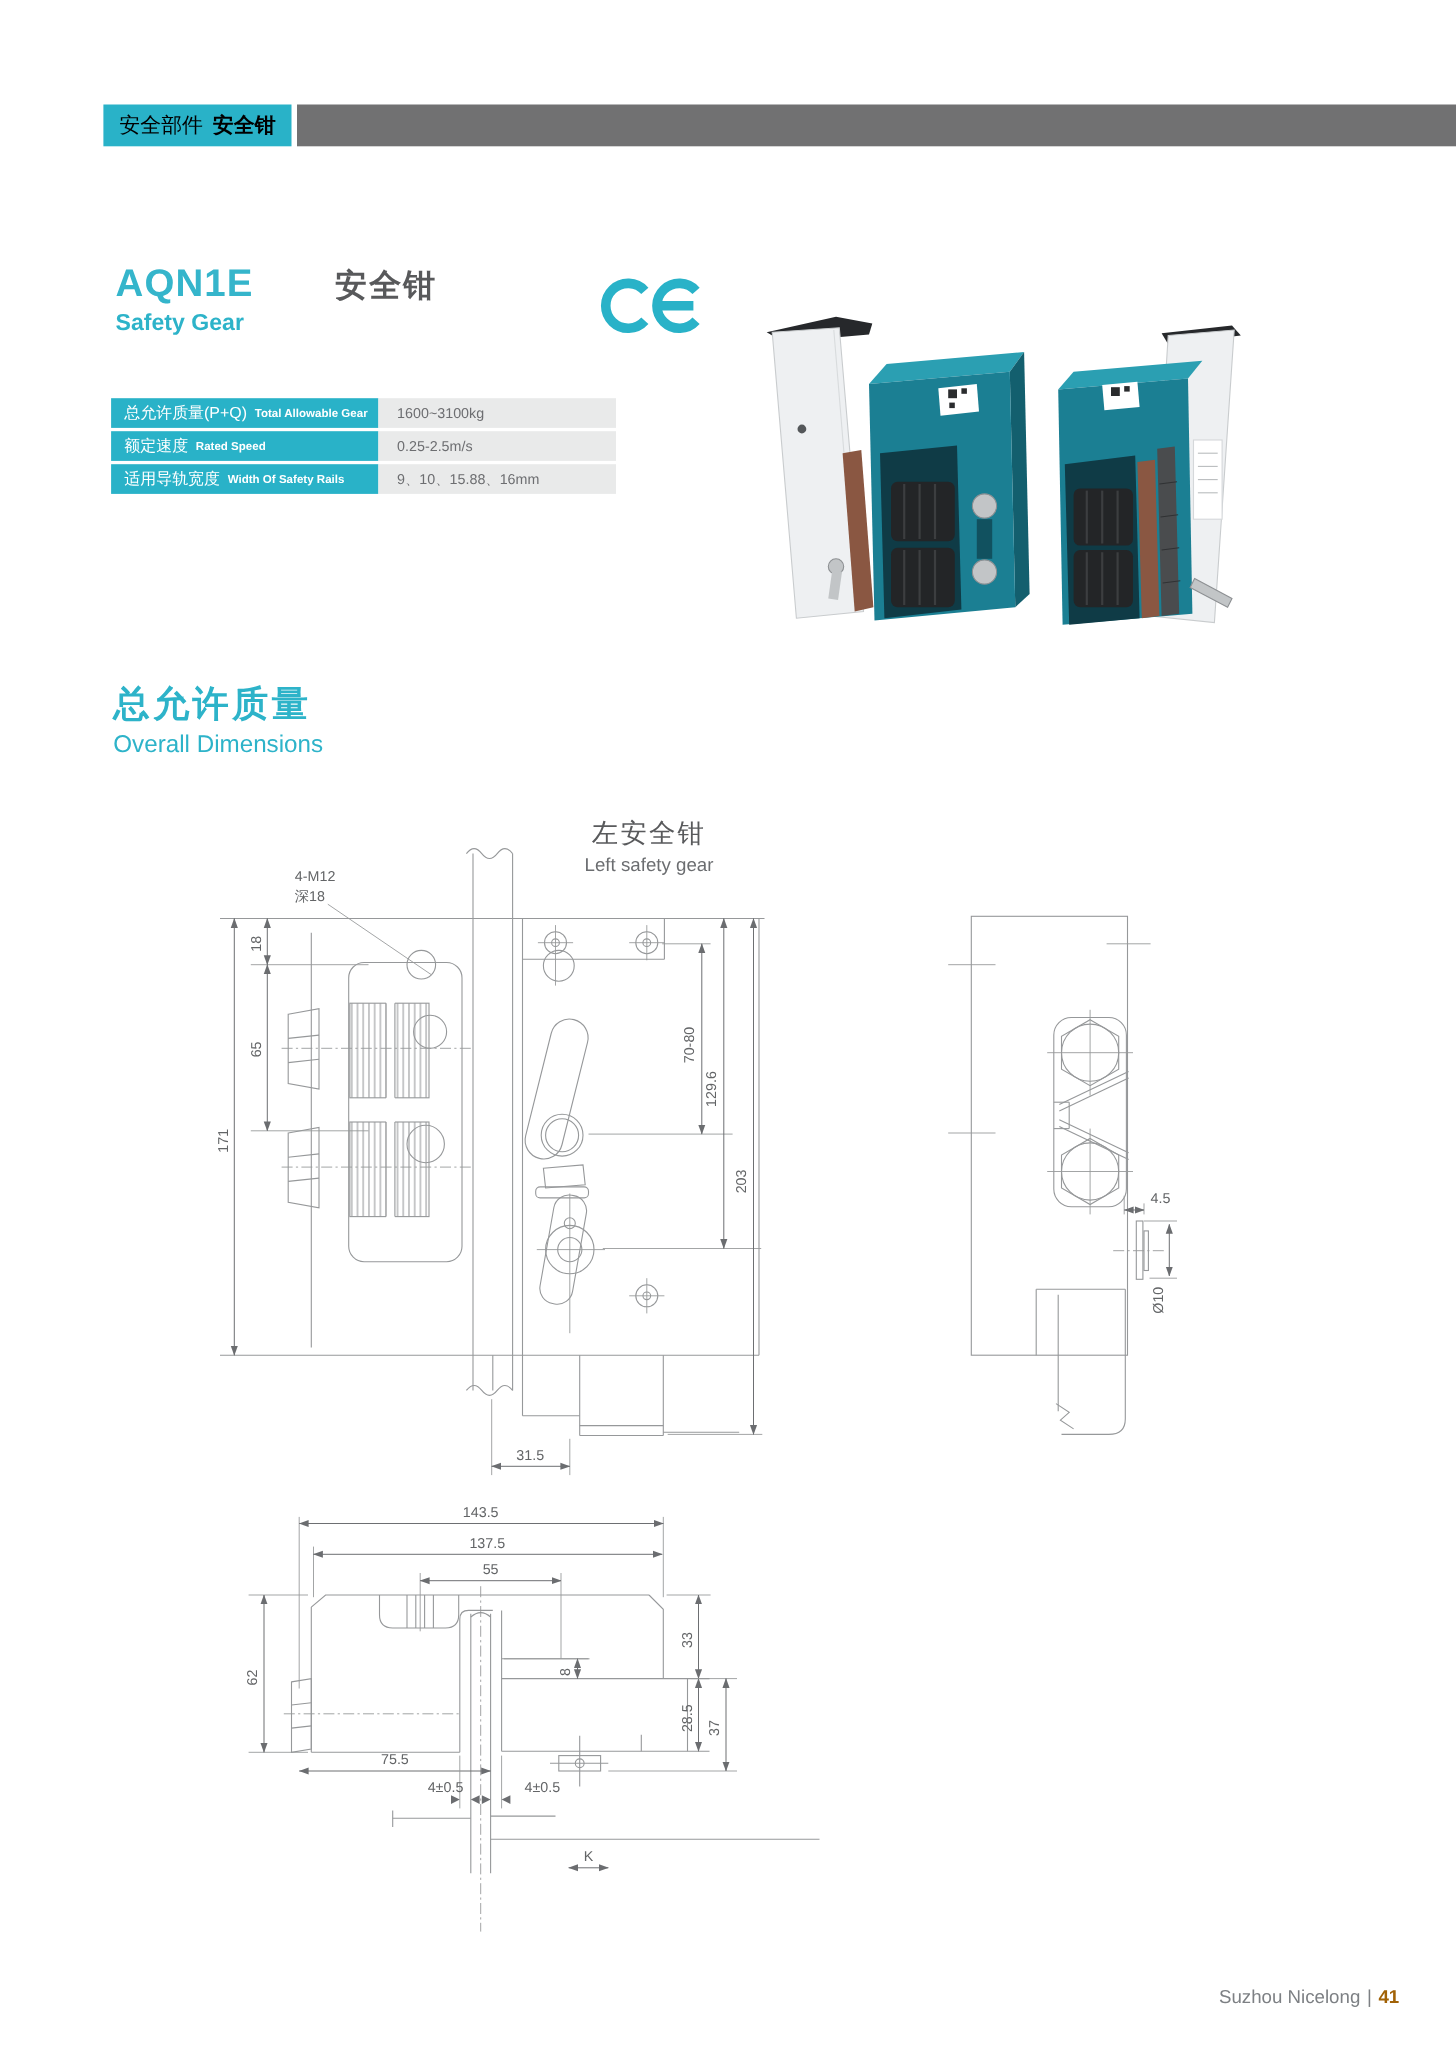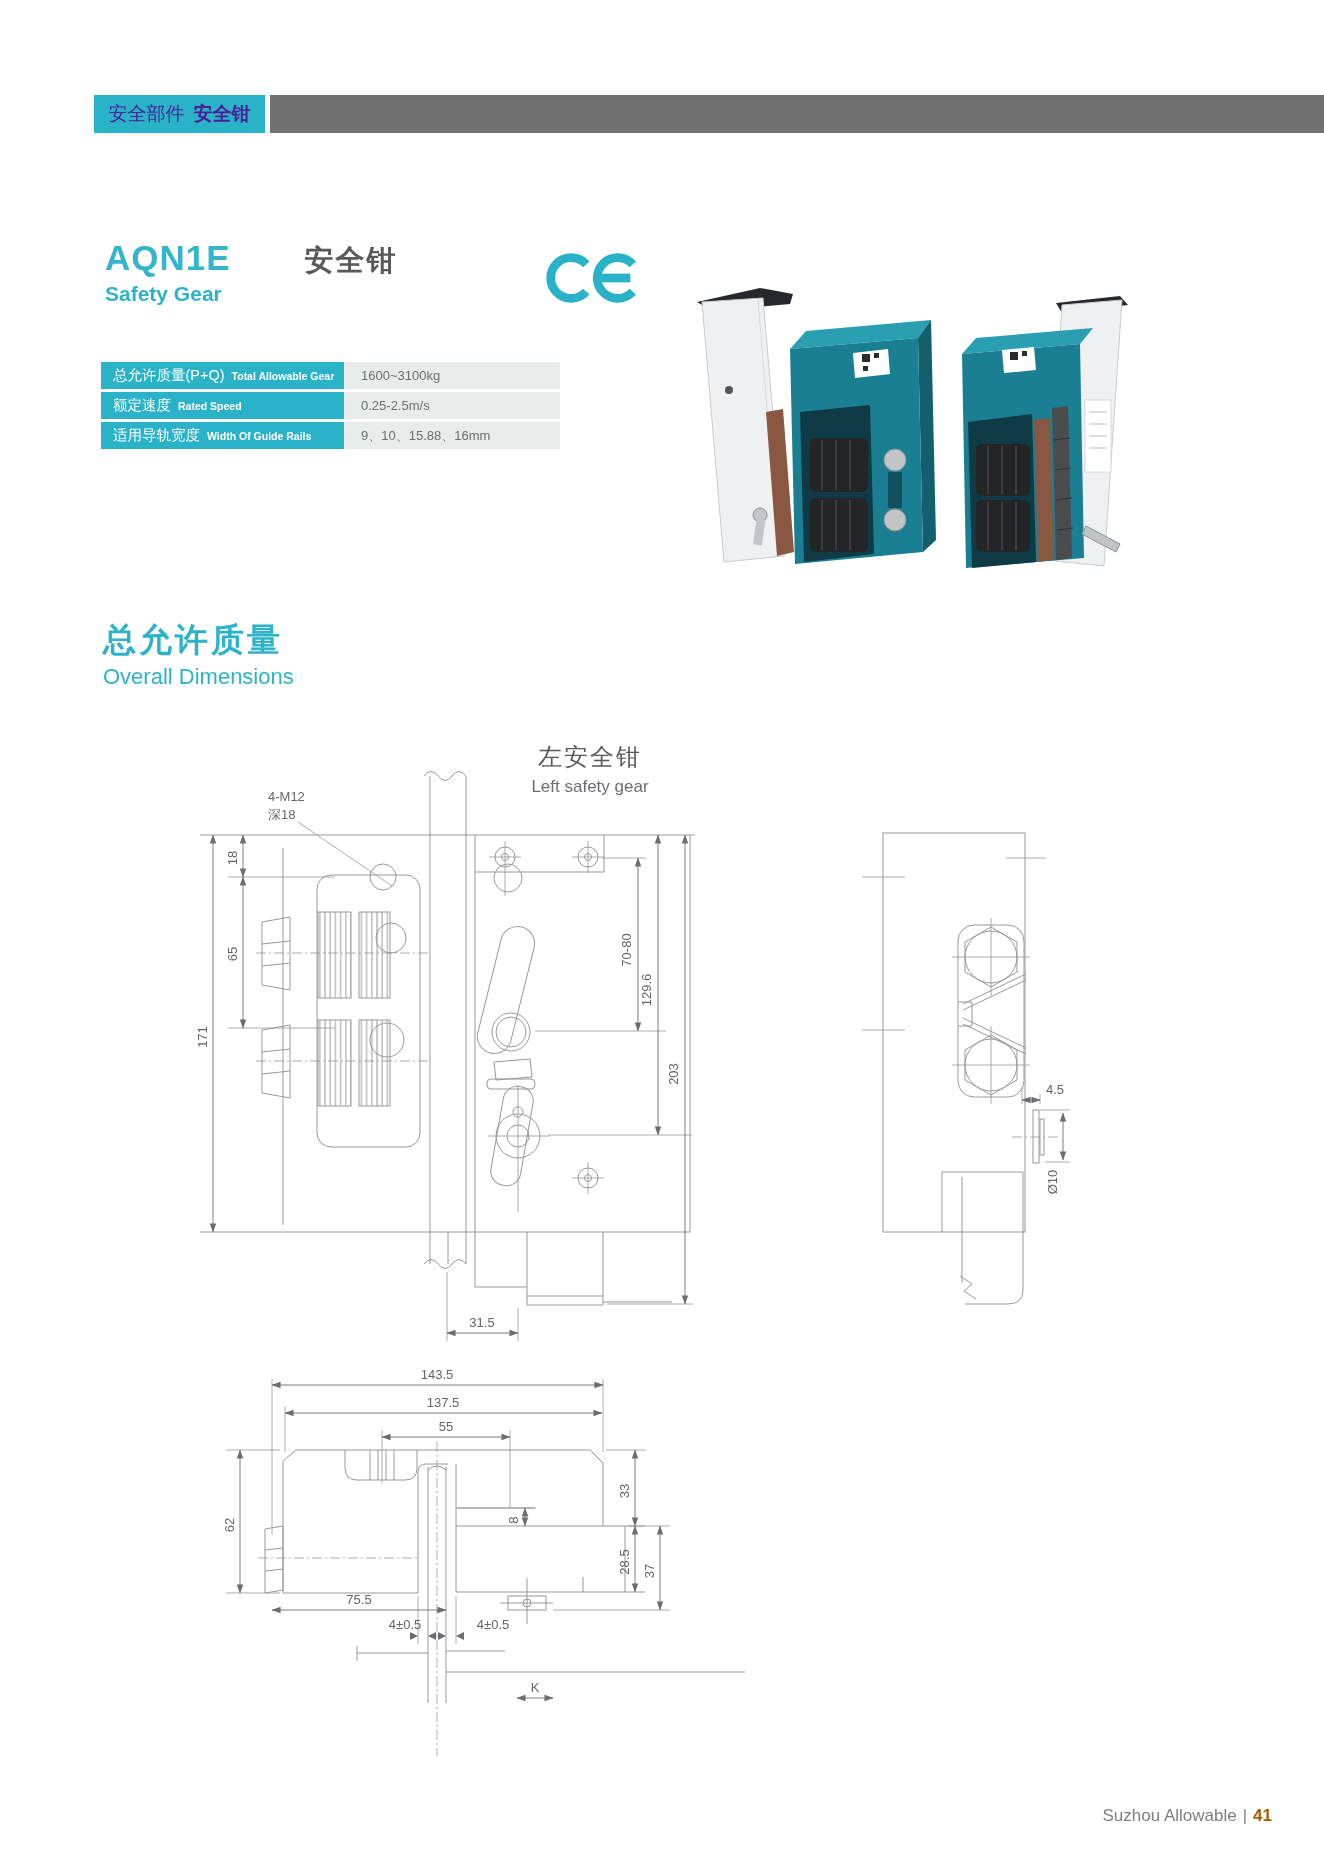--- a/index.html
+++ b/index.html
@@ -1,20 +1,20 @@
 <!DOCTYPE html>
 <html><head>
 <meta charset="utf-8">
 <style>
   html,body{margin:0;padding:0;background:#ffffff;}
   .page{position:relative;width:1324px;height:1872px;background:#fff;overflow:hidden;
         font-family:"Liberation Sans",sans-serif;}
   
   .topbar-tab{position:absolute;left:94px;top:95px;width:171px;height:38px;background:#29b2c8;
-        color:#4c1d95;display:flex;align-items:center;justify-content:center;font-size:19px;}
+        color:#000000;display:flex;align-items:center;justify-content:center;font-size:19px;}
   .topbar-tab .cat{font-weight:400;margin-right:9px;}
   .topbar-tab .prod{font-weight:700;}
   .topbar-bar{position:absolute;left:270px;top:95px;width:1054px;height:38px;background:#717172;}
   
   .title-row{position:absolute;left:105px;top:238px;display:flex;align-items:baseline;gap:48px;}
   .title-model{font-size:35px;font-weight:700;color:#35b5cb;letter-spacing:1px;}
   .title-cn{font-size:29px;font-weight:700;color:#58595b;margin-left:26px;letter-spacing:2px;}
   .title-en{position:absolute;left:105px;top:282px;font-size:21px;font-weight:700;color:#2db3c9;}
   
   .spec{position:absolute;left:101px;top:362px;}
@@ -76,21 +76,21 @@
     <div class="spec-row">
       <div class="spec-label">
         <span class="cn">额定速度</span>
         <span class="en">Rated Speed</span>
       </div>
       <div class="spec-value">0.25-2.5m/s</div>
     </div>
     <div class="spec-row">
       <div class="spec-label">
         <span class="cn">适用导轨宽度</span>
-        <span class="en">Width Of Guide Rails</span>
+        <span class="en">Width Of Safety Rails</span>
       </div>
       <div class="spec-value">9、10、15.88、16mm</div>
     </div>
   </div>
 
   <svg style="left:580px;top:225px" width="560" height="350" viewBox="580 225 560 350">
     <g>
       <polygon points="697,302 760,288 793,294 790,304 712,311" fill="#26282b"></polygon>
       <polygon points="702,302 763,298 785,556 724,562" fill="#eef0f2" stroke="#c9ccce"></polygon>
       <line x1="758" y1="300" x2="779" y2="554" stroke="#d8dbdd"></line>
@@ -391,16 +391,16 @@
       <path d="M464,1632 L456,1636 L464,1640 Z" fill="#6b6d70"></path>
       <text x="405" y="1629" text-anchor="middle" class="dimtext">4±0.5</text>
       <text x="493" y="1629" text-anchor="middle" class="dimtext">4±0.5</text>
 
       <line class="dim" x1="517" y1="1698" x2="553" y2="1698" marker-start="url(#ar)" marker-end="url(#ar)"></line>
       <text x="535" y="1692" text-anchor="middle" class="dimtext">K</text>
     </g>
   </svg>
 
   <div class="footer">
-    <span>Suzhou Allowable</span><span class="sep">|</span><span class="pg">41</span>
+    <span>Suzhou Nicelong</span><span class="sep">|</span><span class="pg">41</span>
   </div>
 
 </div>
 
 </body></html>

